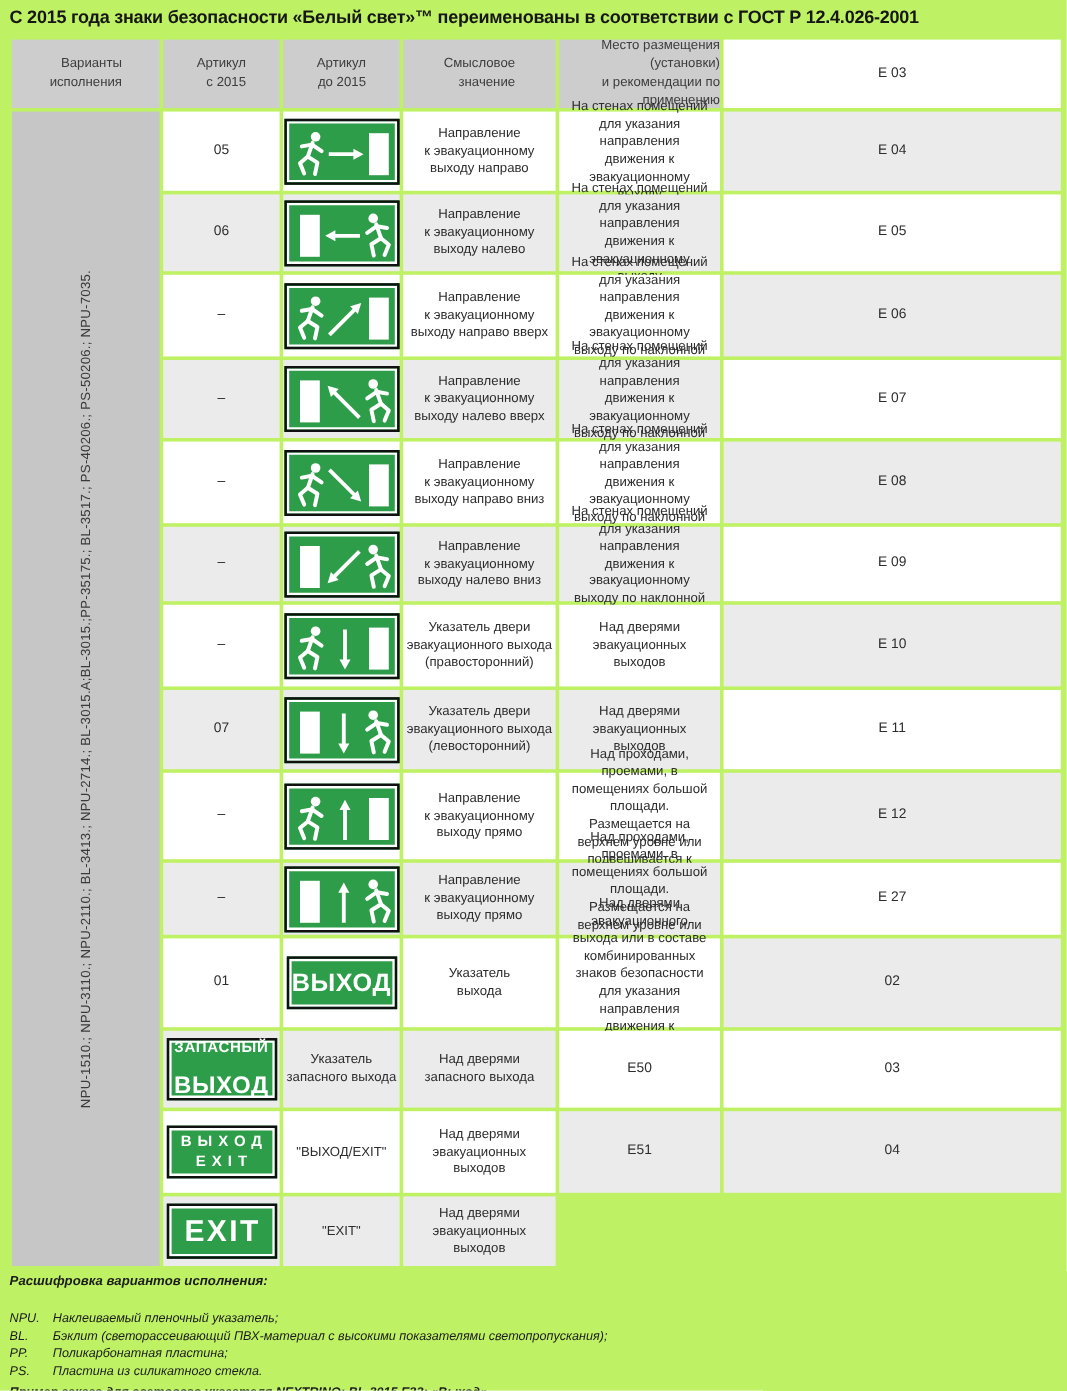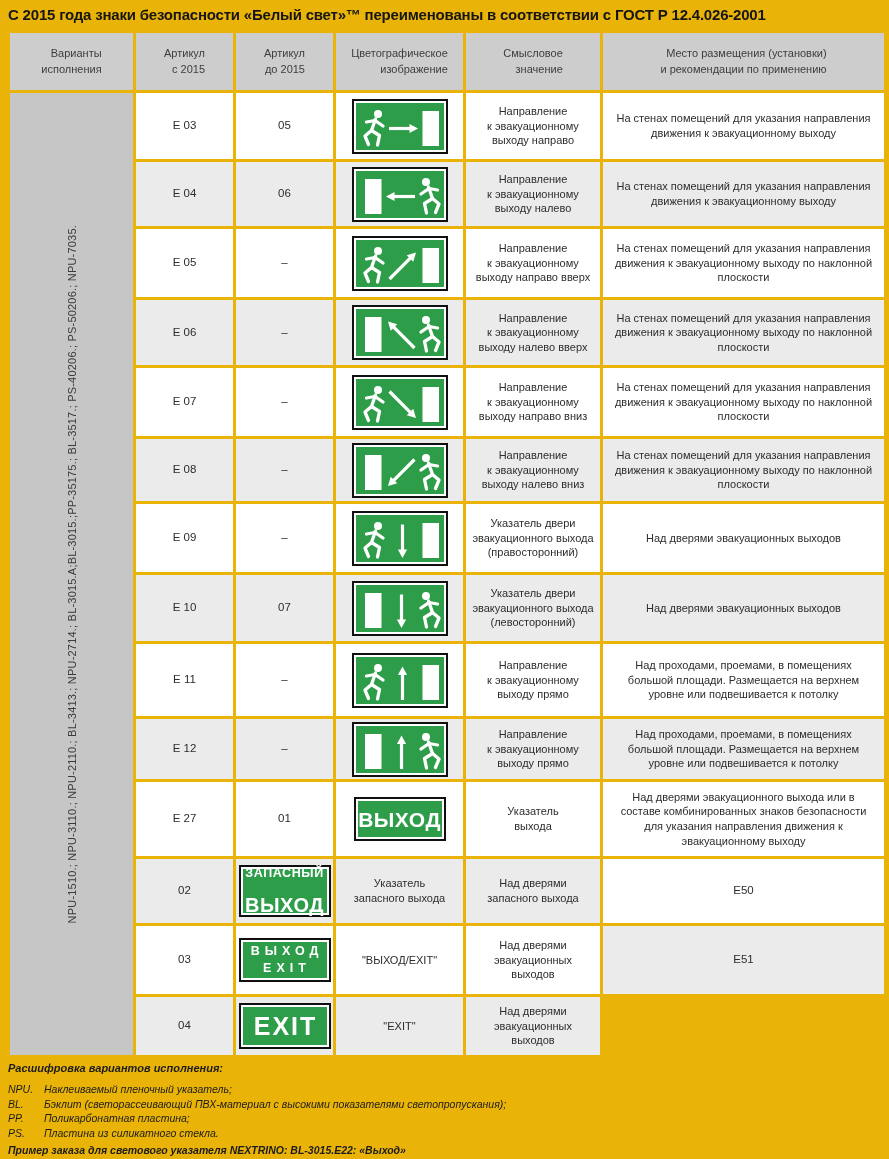--- a/index.html
+++ b/index.html
@@ -1,18 +1,18 @@
 <!DOCTYPE html>
 <html><head>
 <meta charset="utf-8">
 <style>
   * { margin:0; padding:0; box-sizing:border-box; }
   html,body { background:#fff; }
   .page {
-    position:relative; width:889px; height:1159px; background:#eab308;
+    position:relative; width:889px; height:1159px; background:#bef264;
     font-family:"Liberation Sans", sans-serif; overflow:hidden;
   }
   .title {
     position:absolute; left:8px; top:6px;
     font-size:15px; font-weight:bold; color:#161616; letter-spacing:-0.2px;
     white-space:nowrap;
   }
   .table {
     position:absolute; left:10px; top:33px;
     display:grid;
@@ -53,39 +53,37 @@
   .sign.vyhod { height:44px; font-size:21px; letter-spacing:0.5px; }
   .sign.zapasny { height:52px; }
   .sign.zapasny .l0 { font-size:12.5px; letter-spacing:0.6px; margin-bottom:16px; }
   .sign.zapasny .l1 { font-size:20px; letter-spacing:0.5px; }
   .sign.vyhod-exit { height:44px; }
   .sign.vyhod-exit .line { font-size:12.5px; letter-spacing:5px; margin-right:-5px; line-height:1.35; }
   .sign.exit { height:46px; font-size:25px; letter-spacing:2px; }
   .sign.exit .line { margin-right:-2px; }
   .footer { position:absolute; left:8px; top:1062px; right:8px;
     font-style:italic; color:#1c1c1c; }
-  .footer .heading { font-weight:bold; font-size:11px; margin-bottom:8px; }
+  .footer .heading { font-weight:bold; font-size:11px; margin-bottom:18px; }
   .footer .item { display:grid; grid-template-columns:36px 1fr; font-size:10.5px; line-height:1.4; }
   .footer .example { font-weight:bold; font-size:10.5px; margin-top:3px; }
 </style>
 </head>
 <body>
 
 <div class="page">
   <div class="title">С 2015 года знаки безопасности «Белый свет»™ переименованы в соответствии с ГОСТ Р 12.4.026-2001</div>
 
   <div class="table">
     <div class="hcell">Варианты
 исполнения</div>
     <div class="hcell">Артикул
 с 2015</div>
     <div class="hcell">Артикул
 до 2015</div>
-    <div class="hcell">Цветографическое
-изображение</div>
     <div class="hcell">Смысловое
 значение</div>
     <div class="hcell">Место размещения (установки)
 и рекомендации по применению</div>
 
     <div class="vcell">
       <div class="vtext">NPU-1510.; NPU-3110.; NPU-2110.; BL-3413.; NPU-2714.; BL-3015.A;BL-3015.;PP-35175.; BL-3517.; PS-40206.; PS-50206.; NPU-7035.</div>
     </div>
 
   <div class="cell code base">E 03</div>

